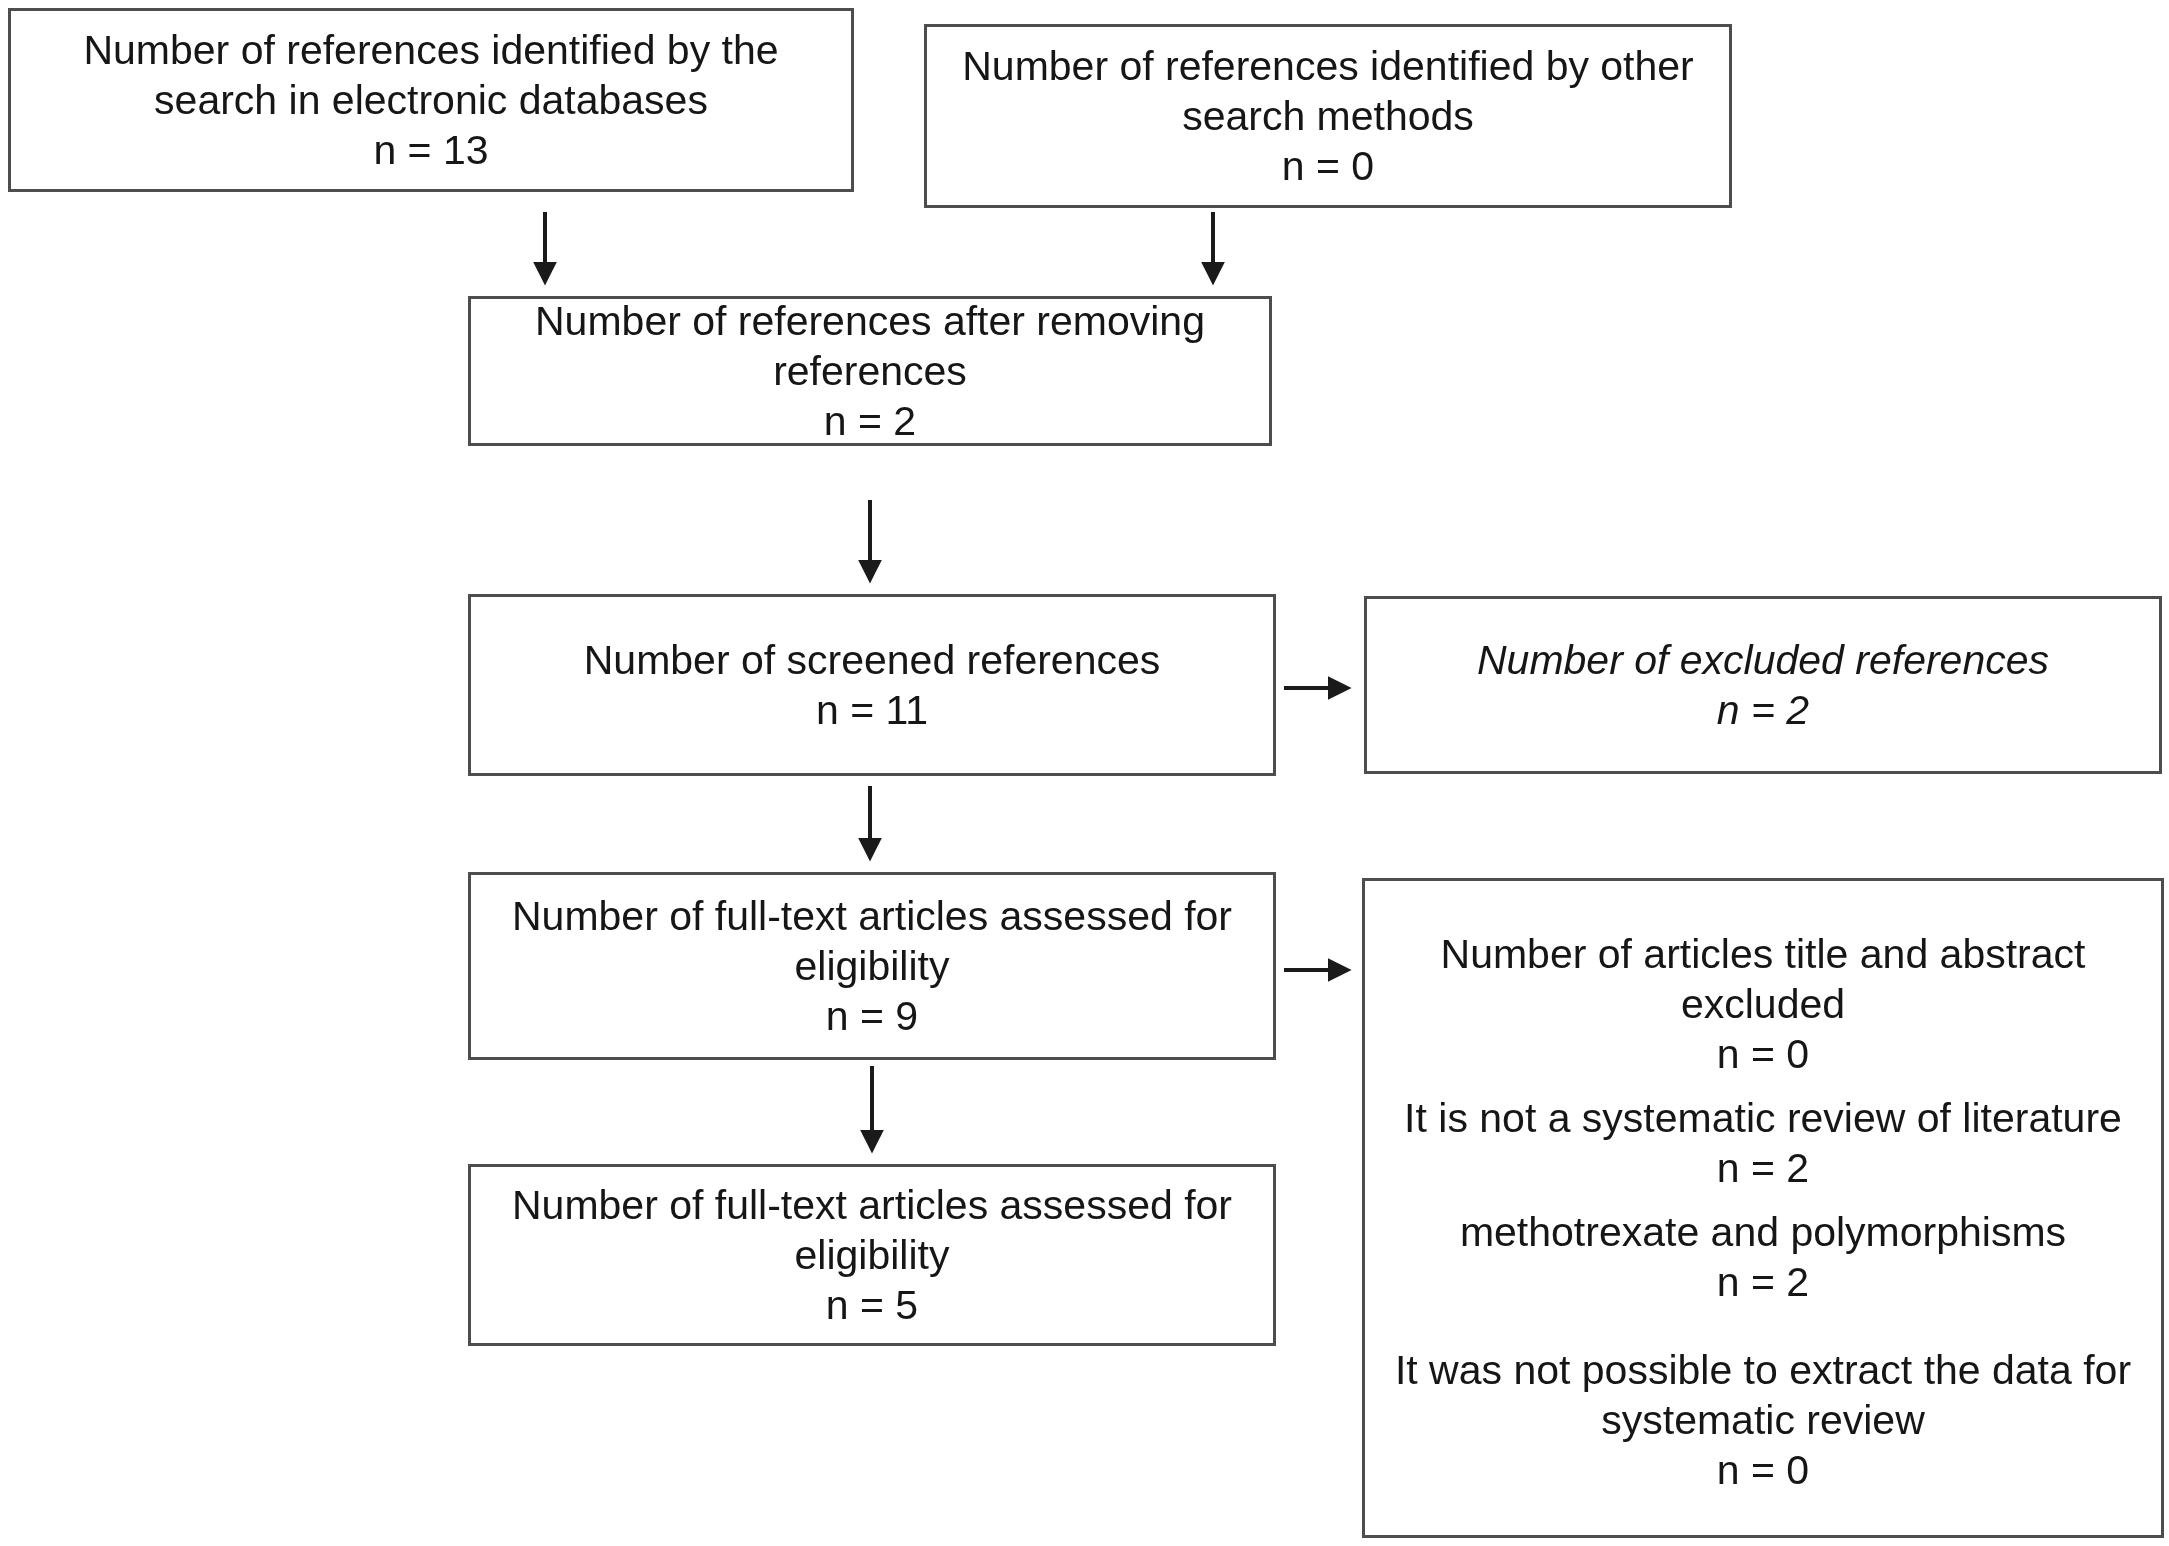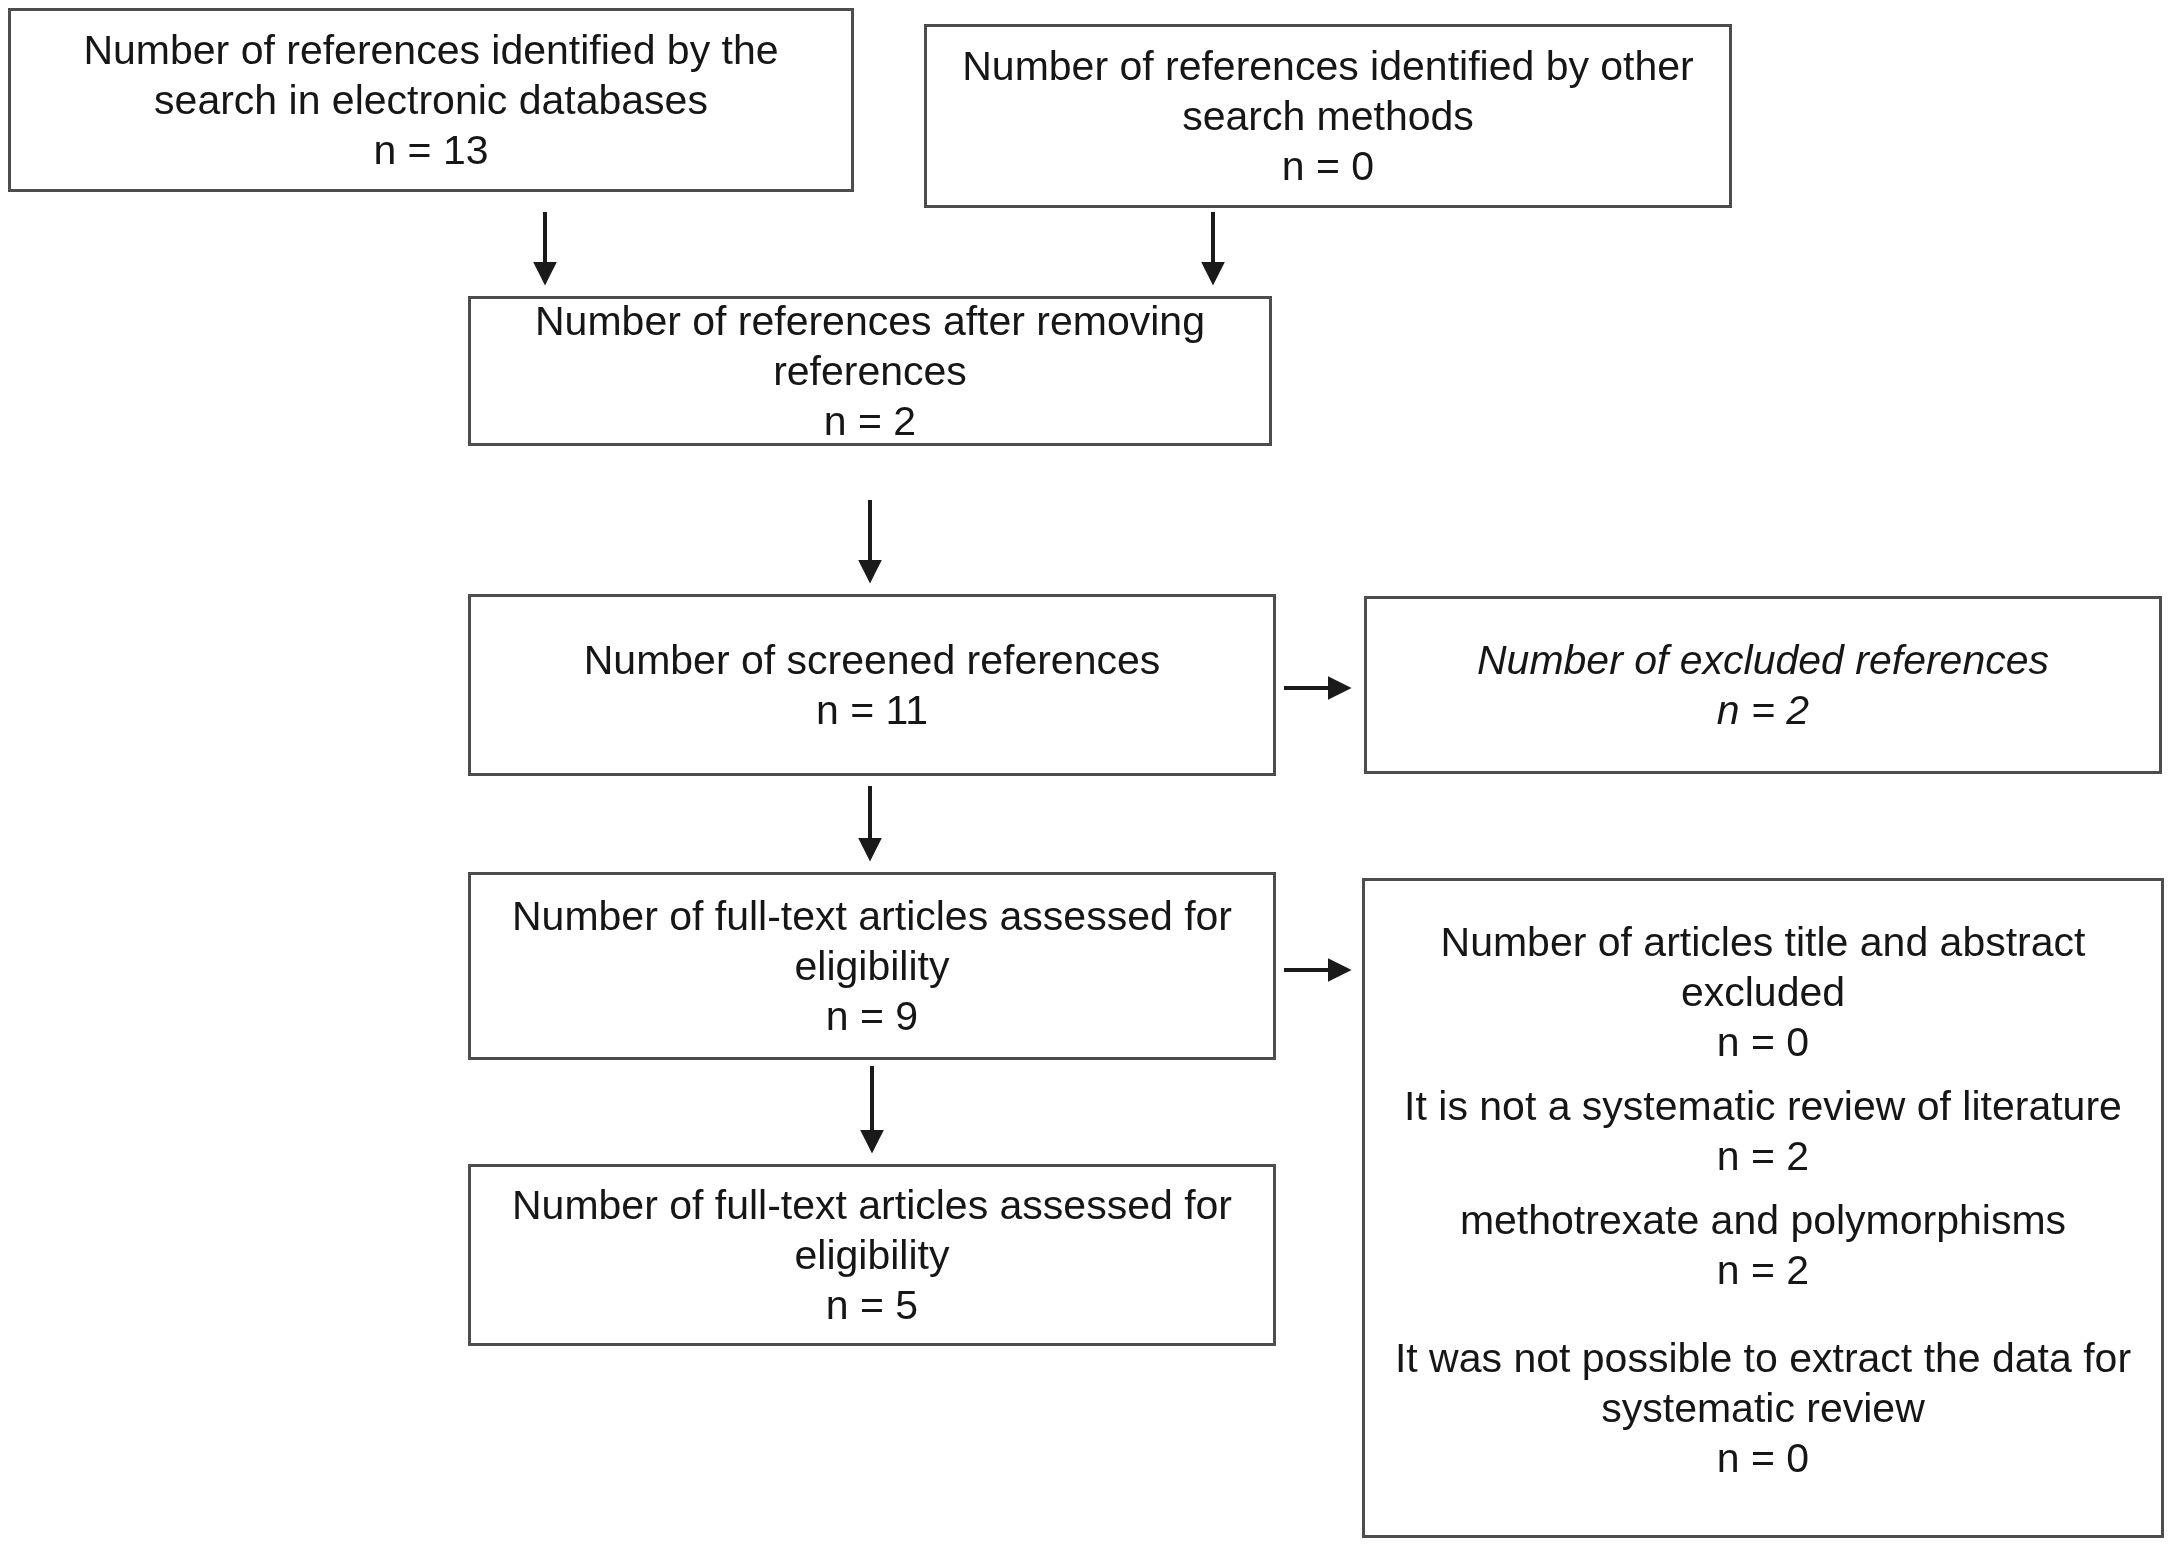--- a/index.html
+++ b/index.html
@@ -36,21 +36,21 @@
     text-align: center;
     font-size: 41px;
     line-height: 50px;
   }
   .ln {
     white-space: nowrap;
   }
   
   .bx.exc {
     justify-content: flex-start;
-    padding-top: 36px;
+    padding-top: 48px;
   }
   .grp { margin-bottom: 14px; }
   .grp.gap-before { margin-top: 24px; }
 </style>
 </head>
 <body>
 
 <div class="canvas">
 
   <svg class="arrow-layer" viewBox="0 0 2169 1546" xmlns="http://www.w3.org/2000/svg">

